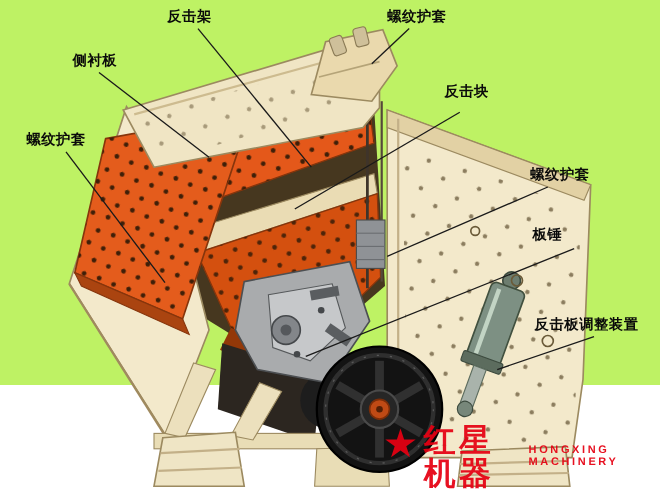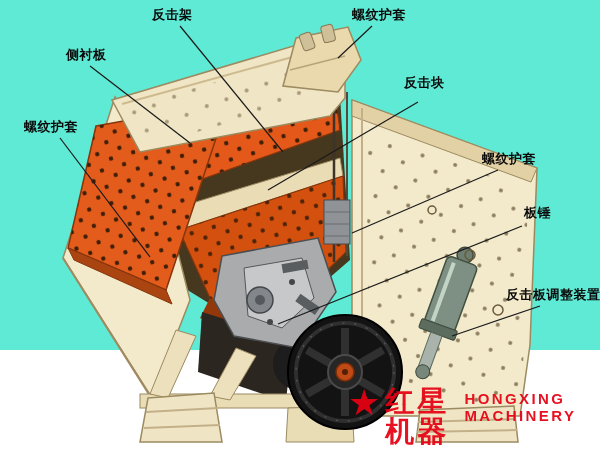--- a/index.html
+++ b/index.html
@@ -1,24 +1,24 @@
 <!DOCTYPE html>
 <html><head>
 <meta charset="utf-8">
 <style>
   html,body{margin:0;padding:0}
   body{width:600px;height:450px;background:#fff;font-family:"Liberation Sans","DejaVu Sans",sans-serif;overflow:hidden}
-  #stage{position:relative;width:600px;height:350px;background:#5eead4}
+  #stage{position:relative;width:600px;height:350px;background:#bef264}
   #stage svg{position:absolute;left:0;top:0}
   .part-label{position:absolute;font-size:13px;font-weight:700;color:#0a0a0a;letter-spacing:.5px;white-space:nowrap;line-height:1}
   .watermark{position:absolute;left:348px;top:386px;display:flex;align-items:flex-start;gap:5px;color:#e60012;opacity:.93}
   .wm-star{font-size:36px;line-height:33px}
   .wm-text{display:flex;}
   .wm-brand{font-size:29px;font-weight:700;line-height:30px;letter-spacing:3px;font-family:"Liberation Serif","DejaVu Serif",serif}
-  .wm-sub{font-size:15px;font-weight:700;letter-spacing:2.4px;margin-top:4px}
+  .wm-sub{font-size:10px;font-weight:700;letter-spacing:2.4px;margin-top:18px}
 </style>
 </head>
 <body>
 
 <div id="stage">
 
 <svg viewBox="0 0 600 450" width="600" height="450">
   <defs>
     <pattern id="dotsOrange" width="23" height="17" patternUnits="userSpaceOnUse" patternTransform="rotate(-16)">
       <circle cx="5" cy="5" r="2.2" fill="#3f1f08"></circle>
@@ -155,22 +155,22 @@
     <line x1="540" y1="306" x2="452" y2="336"></line>
   </g>
 </svg>
 
 <div class="part-label" style="left:152px;top:8px">反击架</div>
 <div class="part-label" style="left:352px;top:8px">螺纹护套</div>
 <div class="part-label" style="left:66px;top:48px">侧衬板</div>
 <div class="part-label" style="left:404px;top:76px">反击块</div>
 <div class="part-label" style="left:24px;top:120px">螺纹护套</div>
 <div class="part-label" style="left:482px;top:152px">螺纹护套</div>
-<div class="part-label" style="left:524px;top:206px">板锤</div>
-<div class="part-label" style="left:506px;top:288px">反击板调整装置</div>
+<div class="part-label" style="left:484px;top:206px">板锤</div>
+<div class="part-label" style="left:486px;top:288px">反击板调整装置</div>
 
 <div class="watermark">
   <span class="wm-star">★</span>
   <span class="wm-text">
     <span class="wm-brand">红星机器</span>
     <span class="wm-sub">HONGXING MACHINERY</span>
   </span>
 </div>
 
 </div>

